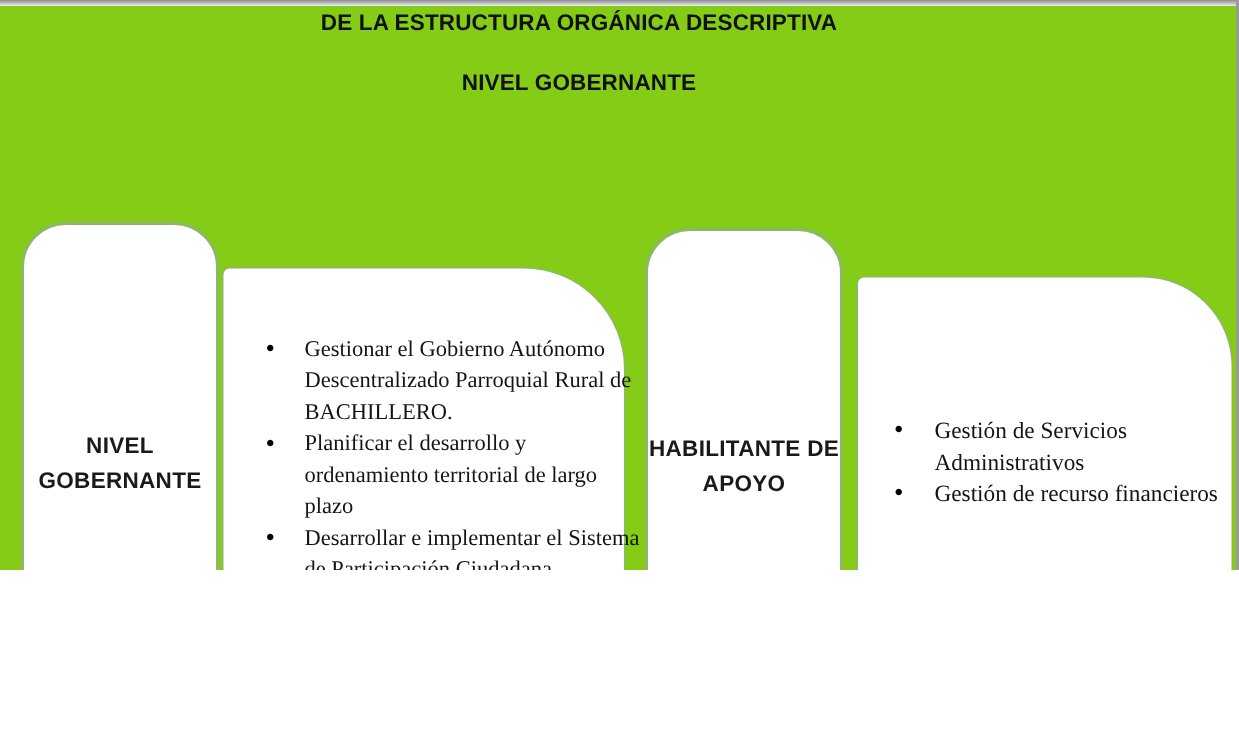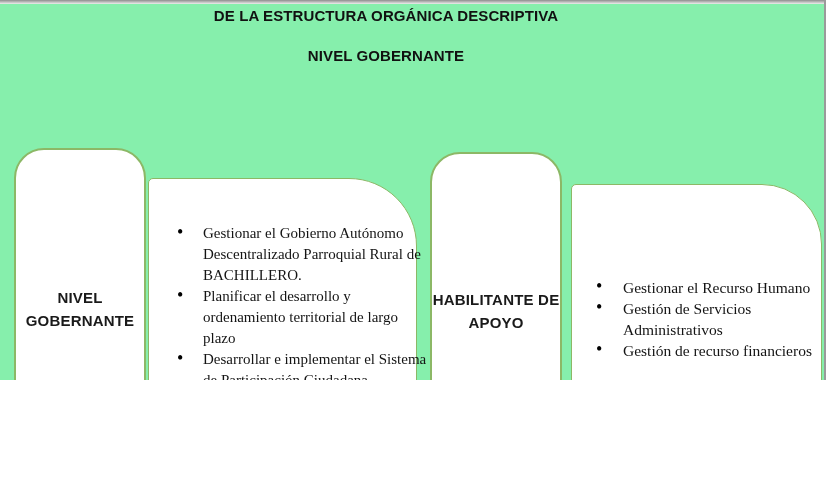--- a/index.html
+++ b/index.html
@@ -1,16 +1,16 @@
 <!DOCTYPE html>
 <html><head>
 <meta charset="utf-8">
 <style>
   html,body{margin:0;padding:0;background:#fff;}
-  .page{position:relative;width:826px;height:380px;background:#86efac;overflow:hidden;
+  .page{position:relative;width:826px;height:380px;background:#84cc16;overflow:hidden;
         font-family:"Liberation Sans",sans-serif;}
   .top-shade{position:absolute;left:0;top:0;width:826px;height:4px;
         background:linear-gradient(to bottom,#8d8d8d,#ededed);z-index:5;}
   .right-edge{position:absolute;right:0;top:0;width:2px;height:492px;background:#9a9a9a;z-index:5;}
 
   .heading{position:absolute;left:0;width:772px;text-align:center;
         font-weight:bold;font-size:15px;color:#111;letter-spacing:.1px;}
   .title{top:7px;}
   .subtitle{top:47px;}
 
@@ -112,19 +112,18 @@
       <li>Desarrollar e implementar el Sistema de Participación Ciudadana</li>
     </ul>
   </div>
 
   <div class="rounded-rect rect-support">
     <span class="rlabel">HABILITANTE DE APOYO</span>
   </div>
 
   <div class="process-box box-support">
     <ul class="blist list-support">
-      <li>Gestionar el Recurso Humano</li>
       <li>Gestión de Servicios Administrativos</li>
       <li>Gestión de recurso financieros</li>
     </ul>
   </div>
 
 </div>
 
 </body></html>

